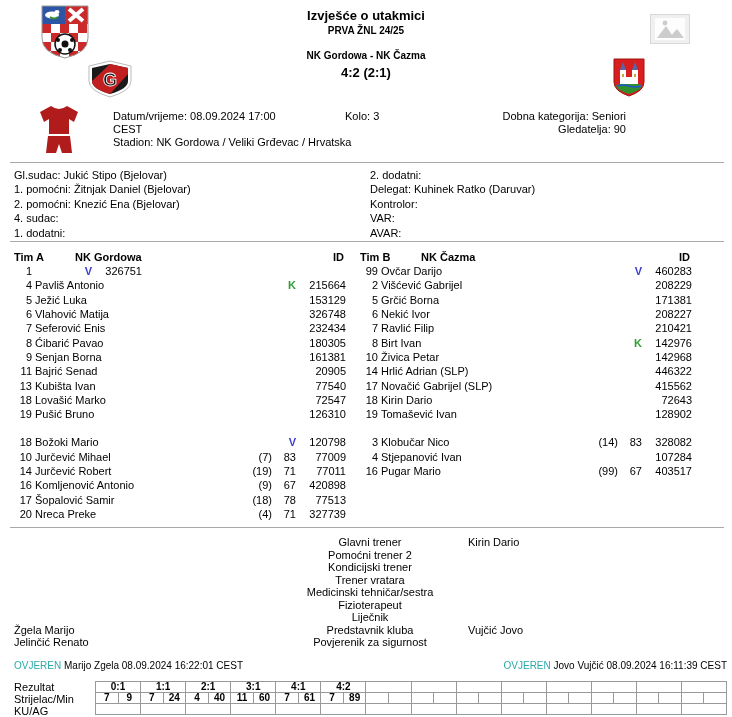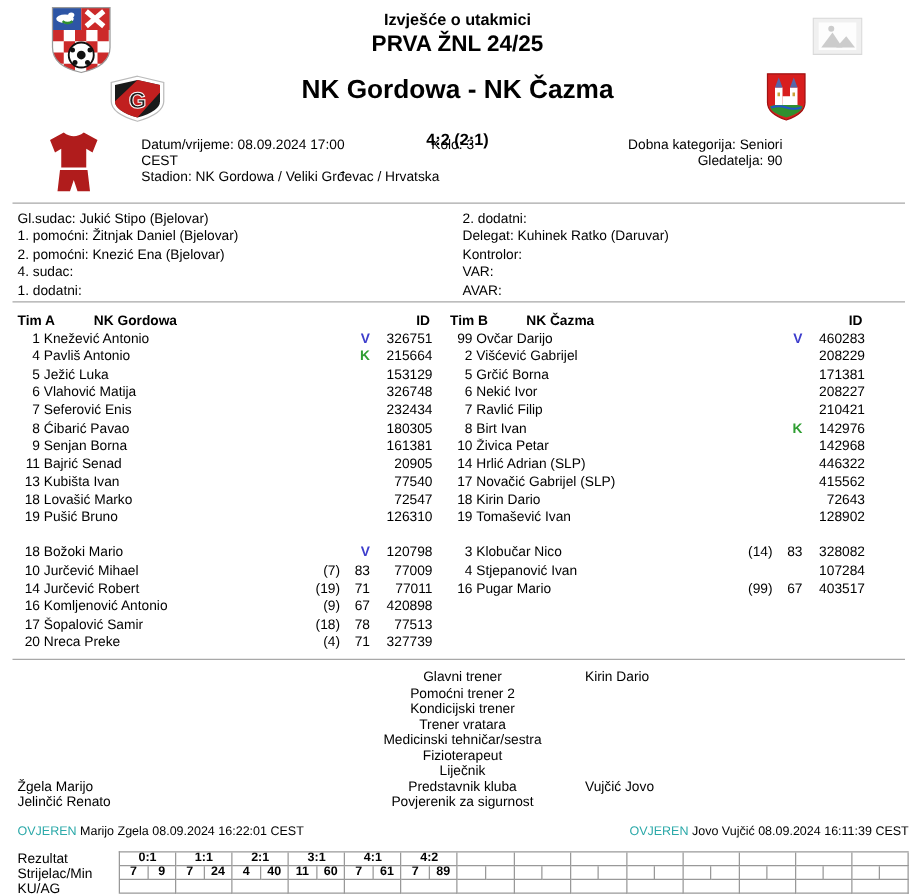--- a/index.html
+++ b/index.html
@@ -4,22 +4,22 @@
 <style>
   * { margin:0; padding:0; box-sizing:border-box; }
   html,body { background:#fff; }
   body { font-family:"Liberation Sans", sans-serif; color:#000; }
   #page { position:relative; width:732px; height:717px; background:#fff; font-size:11px; overflow:hidden; }
   .rule { position:absolute; left:10px; right:8px; border-top:1px solid #a8a8a8; }
 
   
   #titles { position:absolute; left:166px; top:8px; width:400px; text-align:center; }
   .t1 { font-size:13px; font-weight:bold; margin-bottom:2px; }
-  .t2 { font-size:18px; font-weight:bold; margin-bottom:14px; }
-  .t3 { font-size:21px; font-weight:bold; margin-bottom:20px; }
+  .t2 { font-size:10px; font-weight:bold; margin-bottom:14px; }
+  .t3 { font-size:10px; font-weight:bold; margin-bottom:4px; }
   .t4 { font-size:13px; font-weight:bold; }
 
   
   #info-left { position:absolute; left:113px; top:110px; line-height:13.2px; }
   #info-round { position:absolute; left:345px; top:110px; }
   #info-right { position:absolute; right:106px; top:110px; text-align:right; line-height:13.2px; }
 
   
   .off-col { position:absolute; top:168px; width:350px; line-height:14.4px; }
   #officials-left { left:14px; }
@@ -200,21 +200,20 @@
 
   <div class="team" id="teamA">
     <div class="team-header">
       <span class="th-label">Tim A</span>
       <span class="th-name">NK Gordowa</span>
       <span class="th-id">ID</span>
     </div>
     <div id="teamA-rows">
         <div class="p-row">
           <span class="p-num">1</span>
-          <span class="p-name">Knežević Antonio</span>
           <span class="p-sub"></span>
           <span class="p-min mk-V">V</span>
           <span class="p-id">326751</span>
         </div>
         <div class="p-row">
           <span class="p-num">4</span>
           <span class="p-name">Pavliš Antonio</span>
           <span class="p-sub"></span>
           <span class="p-min mk-K">K</span>
           <span class="p-id">215664</span>

